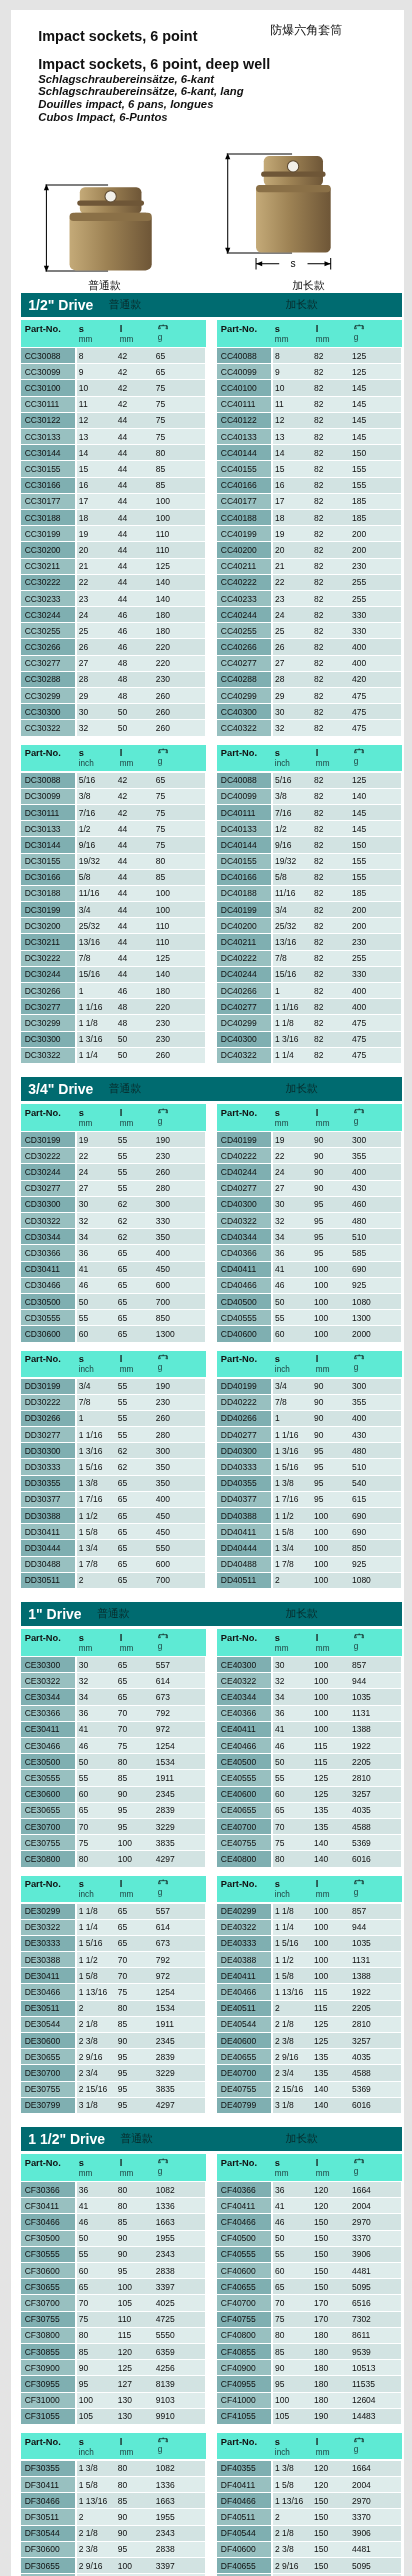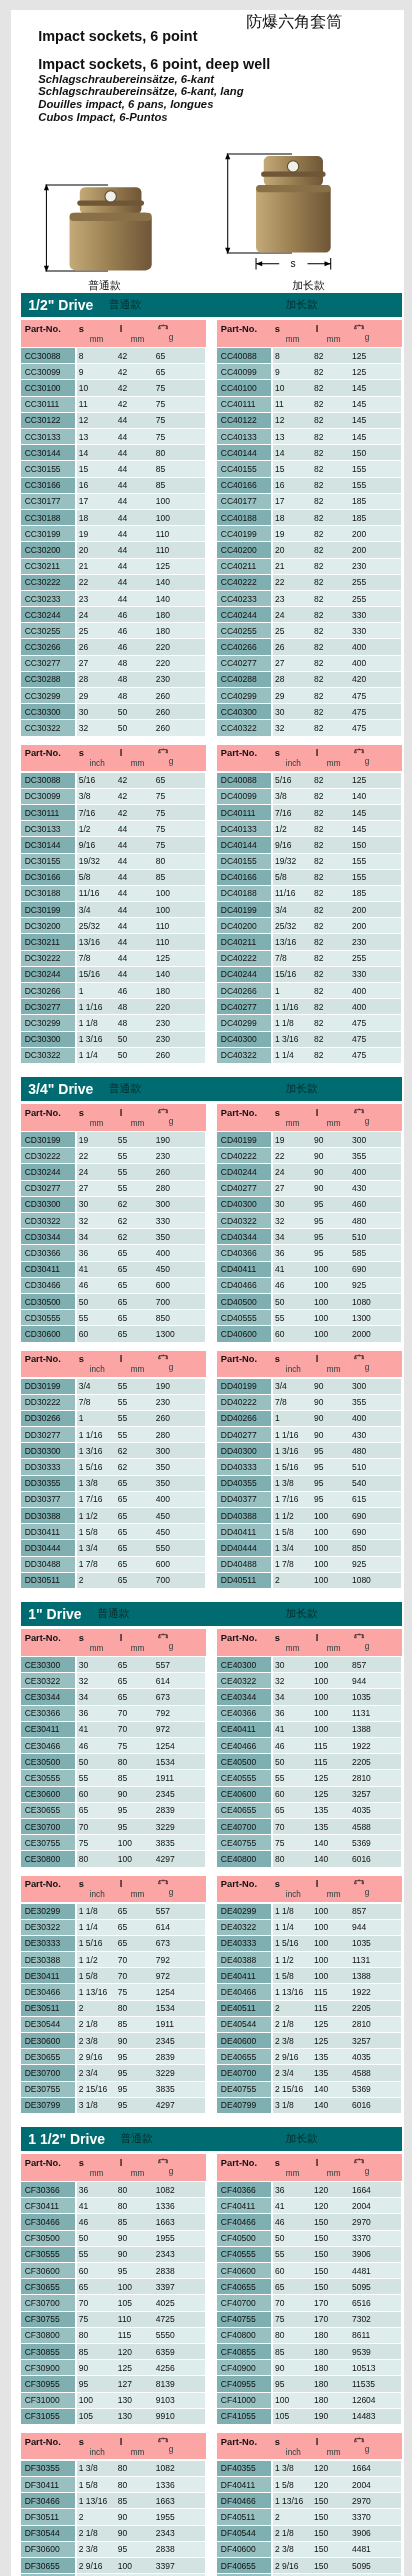--- a/index.html
+++ b/index.html
@@ -1,41 +1,41 @@
 <!DOCTYPE html>
 <html style="font-size:8.2px"><head>
 <meta charset="utf-8">
 <style>
   html,body{margin:0;padding:0;background:#e4e4e4;font-family:"Liberation Sans",sans-serif;}
   .page{width:393px;margin:10.3px 0 0 11.3px;background:#fff;min-height:3308px;padding-bottom:15.5px;}
   
   .titleblock{position:relative;padding:7.2px 0 0 27px;}
   .t1{font-weight:bold;font-size:14.4px;line-height:1.08;color:#111;margin-top:12px;}
   .t2{font-weight:bold;font-size:11.3px;line-height:1.12;color:#111;font-style:italic;}
-  .zh-title{position:absolute;top:2px;right:62px;font-size:16px;color:#111;}
+  .zh-title{position:absolute;top:12px;right:62px;font-size:12px;color:#111;}
   
   .photos{position:relative;height:165px;margin-top:5.2px;}
   .photo{position:absolute;bottom:18.5px;}
   .photo.std{left:19.6px;}
   .photo.deep{left:201px;}
   .photo-label{position:absolute;bottom:0px;font-size:10.8px;color:#111;}
   .photo-label.std{left:77px;}
   .photo-label.deep{left:281px;}
   
   .section{margin:0 1px 8.2px 9.8px;width:381px;}
   .band{display:flex;align-items:center;background:#006b70;height:24px;padding:0 7.2px;}
   .band .drive{color:#fff;font-weight:bold;font-size:14px;}
   .band .zh{color:#072c2c;font-size:10.8px;margin-left:15.5px;}
   .band .zh.long{margin-left:auto;margin-right:77px;}
   .tpair{display:flex;gap:11.3px;margin-top:3.1px;}
   .table{width:185px;}
-  .thead{display:flex;background:#fca5a5;padding:3.6px 0 2.6px 0;margin-bottom:1.5px;}
+  .thead{display:flex;background:#5eead4;padding:3.6px 0 2.6px 0;margin-bottom:1.5px;}
   .hc{display:flex;flex-direction:column;gap:1px;}
   .hl{font-weight:bold;font-size:9.3px;color:#111;}
-  .hu{font-size:8.2px;color:#1c3b3b;margin-left:11px;}
+  .hu{font-size:8.2px;color:#1c3b3b;}
   .hc.part{flex:0 0 54px;padding-left:3.6px;}
   .hc.s{flex:0 0 41px;}
   .hc.l{flex:0 0 38px;}
   .hc.g{flex:0 0 46px;}
   .trow{display:flex;margin-bottom:1px;}
   .tc{font-size:8.5px;color:#101010;padding:2.6px 0 2.6px 0;}
   .tc.part{flex:0 0 50px;padding-left:3.6px;border-right:2.1px solid #fff;}
   .tc.s{flex:0 0 39px;padding-left:2.1px;}
   .tc.l{flex:0 0 38px;}
   .tc.g{flex:0 0 49px;}

